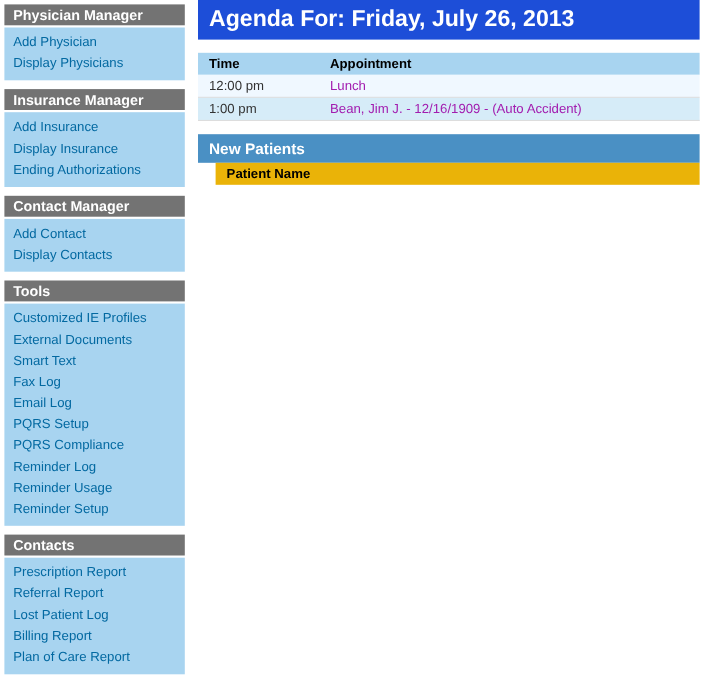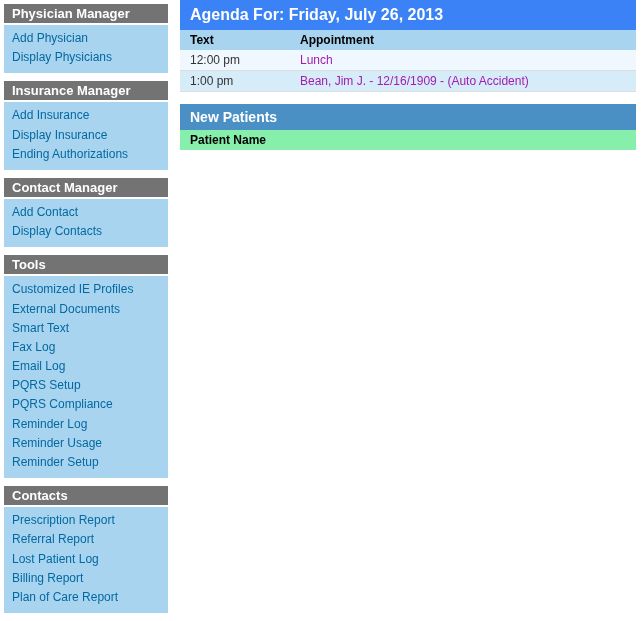--- a/index.html
+++ b/index.html
@@ -26,26 +26,26 @@
       color: #0369a1;
       text-decoration: none;
       font-size: 12px;
       line-height: 1.6;
     }
 
     
     .main { flex: 1; padding: 0 8px; }
 
     .agenda-title {
-      background: #3b82f6;
+      background: #1d4ed8;
       color: #fff;
-      font-size: 16px;
+      font-size: 21px;
       font-weight: bold;
       padding: 6px 10px;
-      margin-bottom: 0;
+      margin-bottom: 12px;
     }
     .table-header-row {
       display: flex;
       background: #a8d4f0;
       padding: 3px 10px;
       font-weight: bold;
       font-size: 12px;
       color: #000;
     }
     .table-header-row .col-time { width: 110px; }
@@ -64,24 +64,25 @@
 
     .new-patients-header {
       background: #4a90c4;
       color: #fff;
       font-size: 14px;
       font-weight: bold;
       padding: 5px 10px;
       margin-top: 12px;
     }
     .new-patients-col-header {
-      background: #86efac;
+      background: #eab308;
       padding: 3px 10px;
       font-weight: bold;
       font-size: 12px;
+      margin-left: 16px;
     }
   </style>
 </head>
 <body>
 
 <div class="layout">
 
   <div class="sidebar">
 
     <div class="sidebar-section-header">Physician Manager</div>
@@ -126,21 +127,21 @@
       <a href="#">Plan of Care Report</a>
 
     </div>
 
   </div>
 
   <div class="main">
     <div class="agenda-title">Agenda For: Friday, July 26, 2013</div>
 
     <div class="table-header-row">
-      <span class="col-time">Text</span>
+      <span class="col-time">Time</span>
       <span class="col-appt">Appointment</span>
     </div>
 
     <div class="table-row">
       <span class="col-time">12:00 pm</span>
       <span class="col-appt">Lunch</span>
     </div>
     <div class="table-row">
       <span class="col-time">1:00 pm</span>
       <span class="col-appt">Bean, Jim J. - 12/16/1909 - (Auto Accident)</span>

